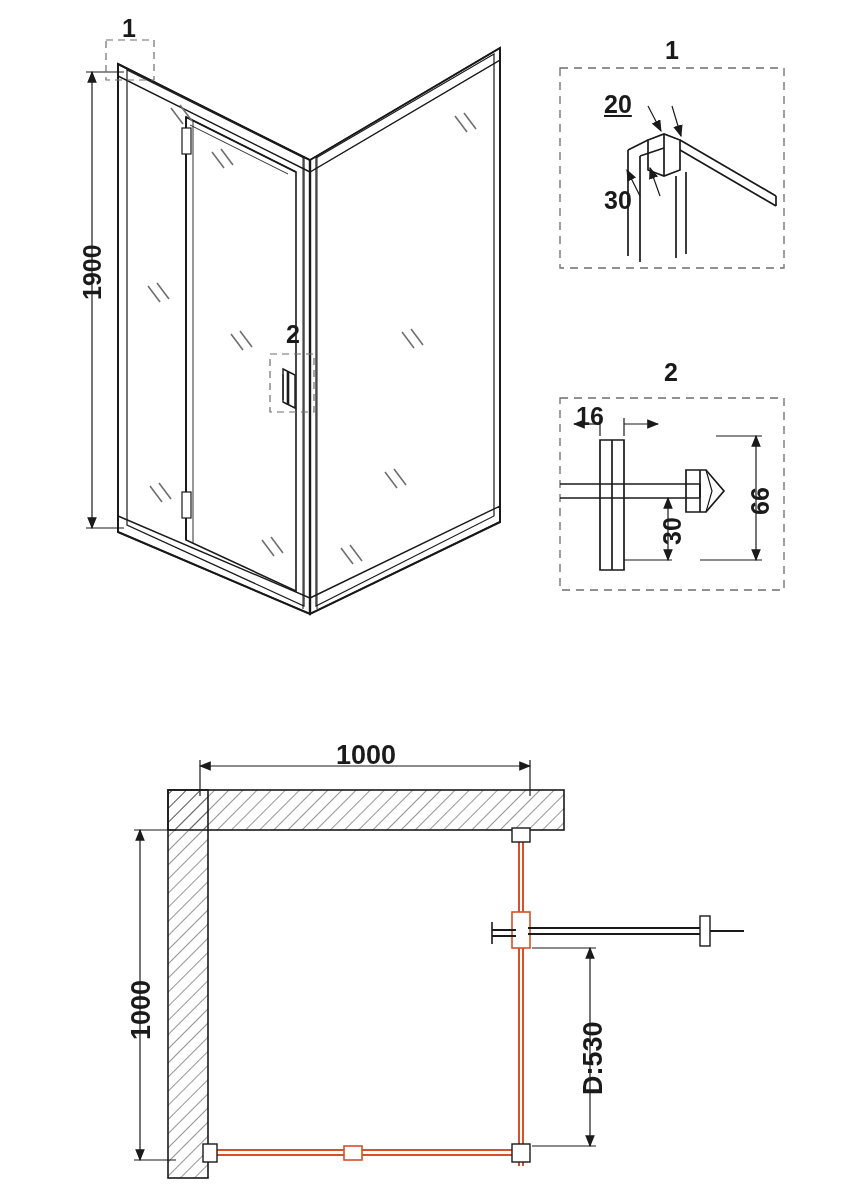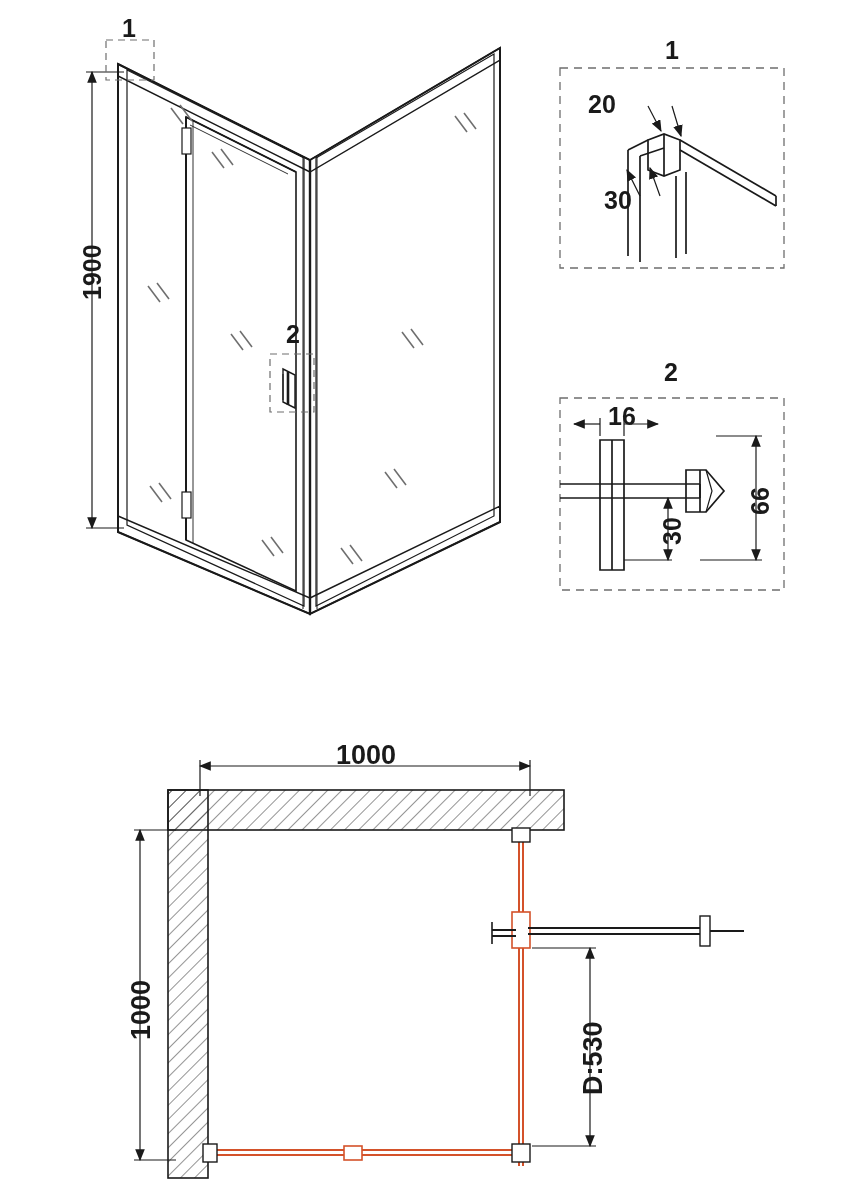--- a/index.html
+++ b/index.html
@@ -253,27 +253,27 @@
   </svg>
 
   <div class="lbl lbl-callout" style="left:122px; top:16px;">1</div>
 
   <div class="lbl lbl-callout" style="left:286px; top:322px;">2</div>
 
   <div class="lbl lbl-dim rot90" style="left:80px; top:300px;">1900</div>
 
   <div class="lbl lbl-callout" style="left:665px; top:38px;">1</div>
 
-  <div class="lbl lbl-dim" style="left:588px; top:92px;">20</div>
+  <div class="lbl lbl-dim" style="left:604px; top:92px;text-decoration:underline;">20</div>
 
   <div class="lbl lbl-dim" style="left:604px; top:188px;">30</div>
 
   <div class="lbl lbl-callout" style="left:664px; top:360px;">2</div>
 
-  <div class="lbl lbl-dim" style="left:608px; top:404px;">16</div>
+  <div class="lbl lbl-dim" style="left:576px; top:404px;">16</div>
 
   <div class="lbl lbl-dim rot90" style="left:660px; top:545px;">30</div>
 
   <div class="lbl lbl-dim rot90" style="left:748px; top:515px;">66</div>
 
   <div class="lbl lbl-dim" style="left:336px; top:742px; font-size:27px;">1000</div>
 
   <div class="lbl lbl-dim rot90" style="left:128px; top:1040px; font-size:27px;">1000</div>
 
   <div class="lbl lbl-dim rot90" style="left:580px; top:1095px; font-size:27px;">D:530</div>

